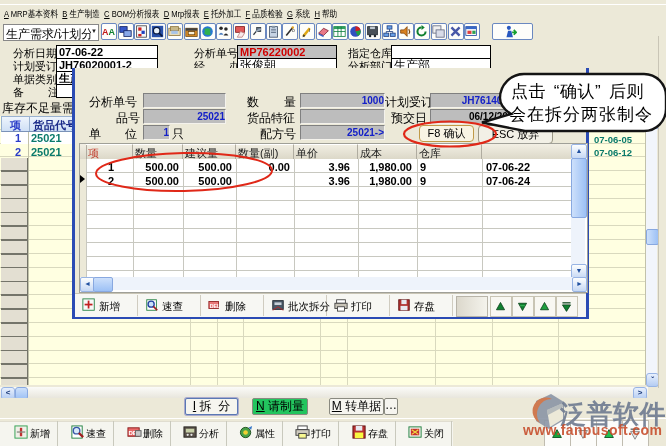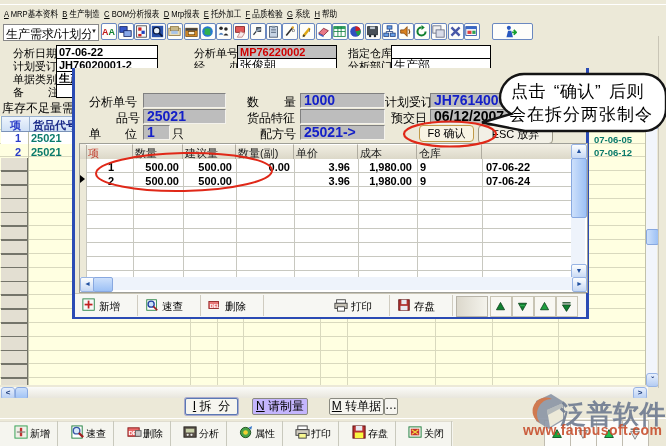--- a/index.html
+++ b/index.html
@@ -1,20 +1,20 @@
 <!DOCTYPE html>
 <html><head><meta charset="utf-8">
 <style>
 html,body{margin:0;padding:0;}
 #s{position:relative;width:666px;height:446px;background:#ece9d8;font-family:"Liberation Sans",sans-serif;font-size:11px;color:#000;overflow:hidden;}
 .ab{position:absolute;}
 .ab div{white-space:nowrap;}
 .lbl{position:absolute;font-size:11px;color:#000;white-space:nowrap;}
 .fld{position:absolute;background:#fff;border:1px solid #000;font-size:11px;font-weight:bold;white-space:nowrap;overflow:hidden;line-height:12px;padding-left:2px;}
-.gfld{position:absolute;background:#bdbdbd;border-top:1px solid #808080;border-left:1px solid #808080;border-bottom:1px solid #f4f2ec;border-right:1px solid #f4f2ec;font-size:14px;font-weight:bold;color:#1420c8;white-space:nowrap;overflow:hidden;line-height:13px;padding-left:3px;}
+.gfld{position:absolute;background:#bdbdbd;border-top:1px solid #808080;border-left:1px solid #808080;border-bottom:1px solid #f4f2ec;border-right:1px solid #f4f2ec;font-size:10px;font-weight:bold;color:#1420c8;white-space:nowrap;overflow:hidden;line-height:13px;padding-left:3px;text-align:right;}
 .dlbl{position:absolute;font-size:12px;color:#000;white-space:nowrap;}
 .btn3{position:absolute;background:#ece9d8;border:1px solid #888;border-radius:3px;text-align:center;font-size:12px;color:#000;}
 .cell{position:absolute;white-space:nowrap;overflow:hidden;}
 </style></head>
 <body>
 <div id="s">
 
 <div class="ab" id="yellowgrid" style="left:0;top:116px;width:648px;height:269px;background:repeating-linear-gradient(180deg,#ffffe1 0px,#ffffe1 12.8px,#d9d9be 12.8px,#d9d9be 13.8px);">
  <div class="ab" style="left:1px;top:14px;width:71px;height:14px;background:#fff;"></div>
  <div class="ab" style="left:1px;top:42px;width:26px;height:227px;background:repeating-linear-gradient(180deg,#e3dfd2 0px,#e3dfd2 12.1px,#74746a 12.1px,#74746a 13.8px);border-right:1px solid #74746a;"></div>
@@ -257,21 +257,21 @@
 </div>
 
 <div class="ab" id="hscroll" style="left:0;top:387px;width:648px;height:11px;background:linear-gradient(#fbfbf8,#e8e6dd);">
  <div class="ab" style="left:1px;top:0;width:12px;height:11px;background:linear-gradient(#e8f0fd,#b4ccf2);border:1px solid #98b4e4;border-radius:3px;color:#1a3a7a;font-size:8px;font-weight:bold;text-align:center;line-height:10px;">˂</div>
  <div class="ab" style="left:15px;top:0;width:11px;height:11px;background:linear-gradient(#cde0fb,#9cc0f5);border:1px solid #88a8e0;border-radius:3px;"></div>
  <div class="ab" style="left:633px;top:0;width:12px;height:11px;background:linear-gradient(#e8f0fd,#b4ccf2);border:1px solid #98b4e4;border-radius:3px;color:#1a3a7a;font-size:8px;font-weight:bold;text-align:center;line-height:10px;">˃</div>
 </div>
 
 <div class="ab" id="footer" style="left:0;top:398px;width:666px;height:20px;background:#ece9d8;">
  <div class="btn3" style="left:185px;top:0px;width:51px;height:15px;line-height:15px;background:#f6f5ef;border:1px solid #5a78b4;box-shadow:0 0 0 1px #aac;border-radius:2px;"><u>I</u> 拆&nbsp;&nbsp;分</div>
- <div class="btn3" style="left:252px;top:0px;width:54px;height:15px;line-height:15px;background:#c4b5fd;border:1px solid #8a8a80;border-radius:2px;"><u>N</u> 请制量</div>
+ <div class="btn3" style="left:252px;top:0px;width:54px;height:15px;line-height:15px;background:#22c55e;border:1px solid #8a8a80;border-radius:2px;"><u>N</u> 请制量</div>
  <div class="btn3" style="left:329px;top:0px;width:53px;height:15px;line-height:15px;background:#f6f5ef;border:1px solid #8a8a80;border-radius:2px;"><u>M</u> 转单据</div>
  <div class="btn3" style="left:384px;top:0px;width:12px;height:15px;line-height:13px;background:#f6f5ef;border:1px solid #8a8a80;border-radius:2px;">…</div>
 </div>
 
 <div class="ab" id="btoolbar" style="left:0;top:418px;width:666px;height:28px;background:#ece9d8;border-top:1px solid #fff;">
  <div id="bbtns">
         <div class="ab" style="left:0;top:2px;width:453px;height:26px;background:#f5f5ef;border-top:1px solid #e0ddd0;"></div>
         <div class="ab" style="left:1px;top:2px;width:56px;height:26px;border-right:1px solid #c9c9bd;">
           <div class="ab" style="left:13px;top:4px;"><svg width="15" height="15" viewBox="0 0 16 16">
               <rect x="1" y="1" width="13" height="13" fill="#f0efe8" stroke="#30a050"></rect>
@@ -470,20 +470,28 @@
             </svg></div>
           <div class="ab" style="left:24px;top:5px;font-size:10.5px;white-space:nowrap;">速查</div>
         </div>
         <div class="ab" style="left:126px;top:1px;width:62px;height:21px;border-right:1px solid #d0ccc0;">
           <div class="ab" style="left:7px;top:3px;"><svg width="14" height="14" viewBox="0 0 16 16">
               <rect x="1" y="4" width="11" height="8" fill="#e87878" stroke="#902020"></rect>
               <text x="2" y="11" font-size="6" font-weight="bold" fill="#fff" font-family="Liberation Sans">DEL</text>
             </svg></div>
           <div class="ab" style="left:24px;top:5px;font-size:10.5px;white-space:nowrap;">删除</div>
         </div>
+        <div class="ab" style="left:189px;top:1px;width:62px;height:21px;border-right:1px solid #d0ccc0;">
+          <div class="ab" style="left:7px;top:3px;"><svg width="14" height="14" viewBox="0 0 16 16">
+              <rect x="2" y="3" width="12" height="10" fill="#4a5a68" stroke="#202830"></rect>
+              <rect x="4" y="5" width="8" height="3" fill="#c8d0d8"></rect>
+              <path d="M2 14 L8 10 L14 14" stroke="#c02020" fill="none"></path>
+            </svg></div>
+          <div class="ab" style="left:24px;top:5px;font-size:10.5px;white-space:nowrap;">批次拆分</div>
+        </div>
         <div class="ab" style="left:252px;top:1px;width:62px;height:21px;border-right:1px solid #d0ccc0;">
           <div class="ab" style="left:7px;top:3px;"><svg width="14" height="14" viewBox="0 0 16 16">
               <rect x="3" y="2" width="10" height="4" fill="#fff" stroke="#404040"></rect>
               <rect x="1" y="6" width="14" height="6" fill="#c8c4b8" stroke="#404040"></rect>
               <rect x="4" y="10" width="8" height="5" fill="#fff" stroke="#404040"></rect>
             </svg></div>
           <div class="ab" style="left:24px;top:5px;font-size:10.5px;white-space:nowrap;">打印</div>
         </div>
         <div class="ab" style="left:315px;top:1px;width:62px;height:21px;border-right:1px solid #d0ccc0;">
           <div class="ab" style="left:7px;top:3px;"><svg width="14" height="14" viewBox="0 0 16 16">

